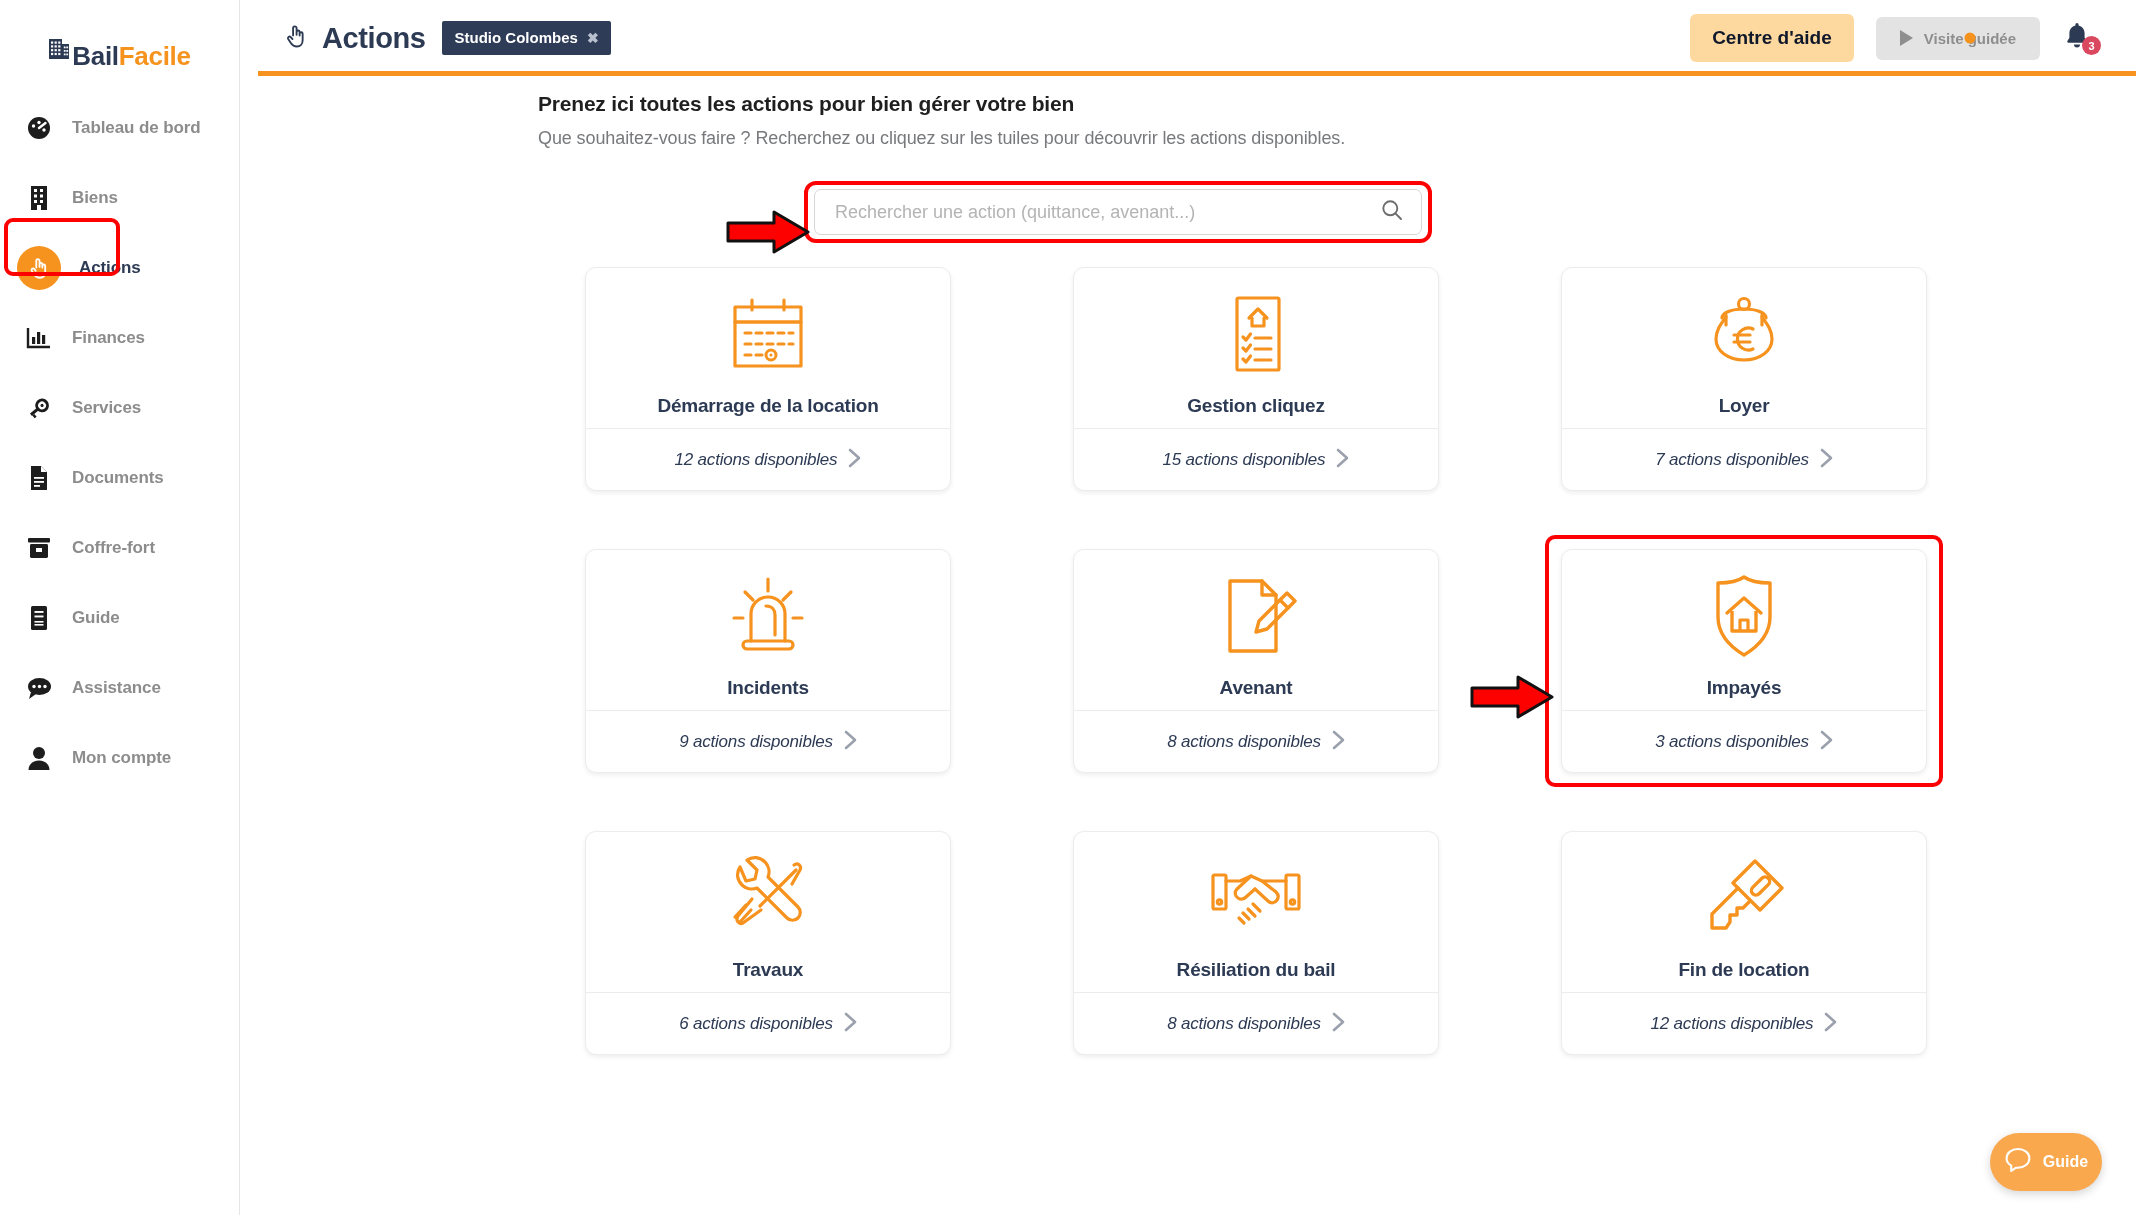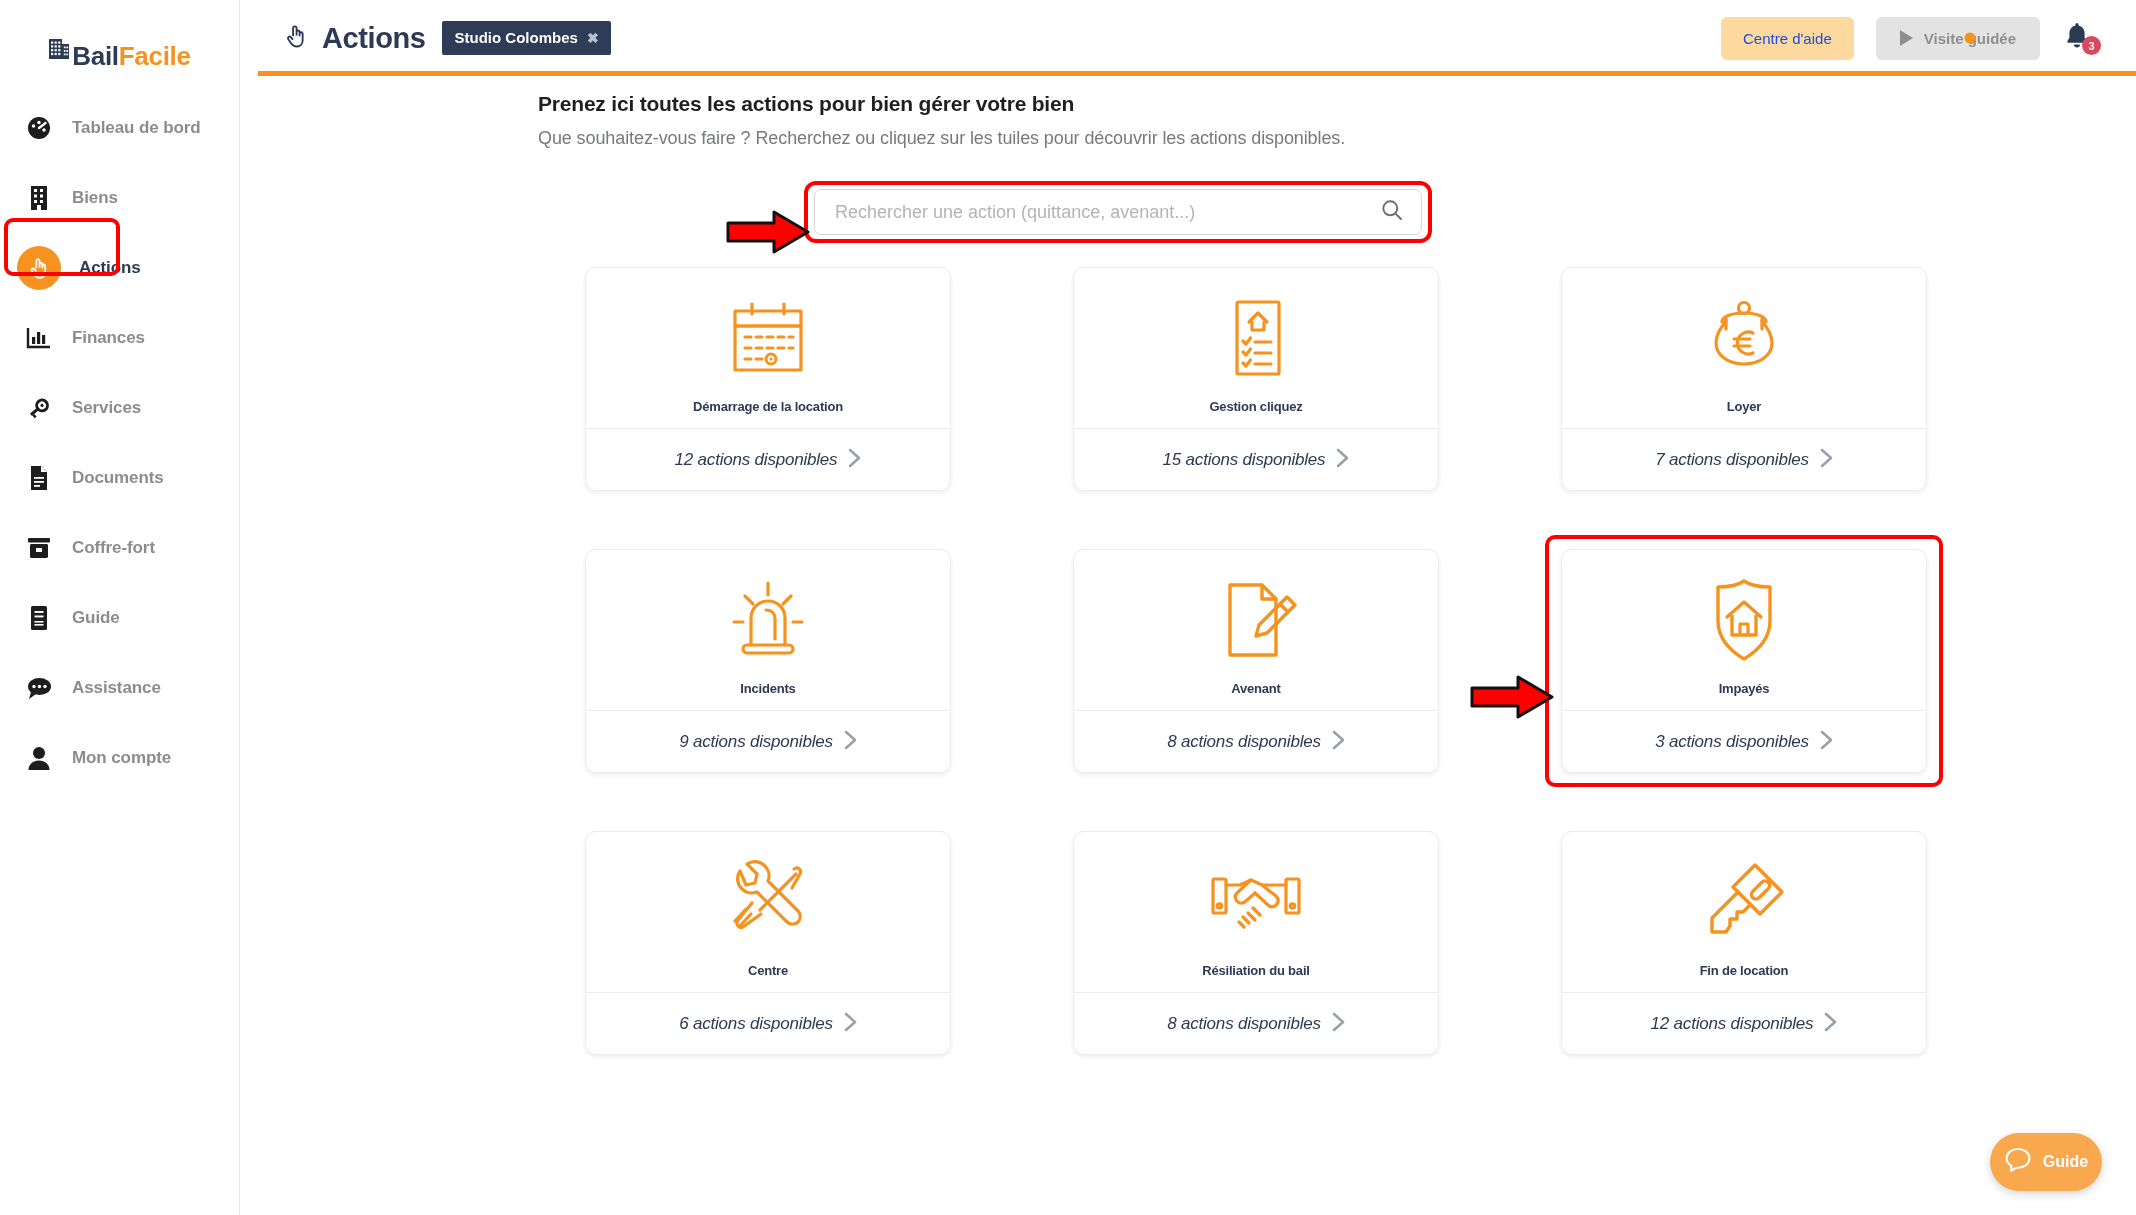--- a/index.html
+++ b/index.html
@@ -90,22 +90,22 @@
     border-radius: 2px;
     padding: 8px 12px 9px 13px;
     display: flex; align-items: center; gap: 9px;
     margin-left: 16px;
     cursor: pointer;
   }
   .chip-x { font-size: 14px; color: #b8c0cf; line-height: 1; }
 
   .topbar-right { margin-left: auto; display: flex; align-items: center; gap: 22px; }
   .btn-help-center {
-    background: #fdd9a0; color: #1d4ed8;
-    font-size: 15px; font-weight: 400;
+    background: #fdd9a0; color: #0f172a;
+    font-size: 19px; font-weight: 700;
     border: none; border-radius: 6px;
     padding: 13px 22px;
     cursor: pointer;
   }
   .btn-tour {
     background: #e3e3e3; color: #8e8e8e;
     font-size: 15px; font-weight: 700;
     border: none; border-radius: 6px;
     padding: 13px 24px;
     display: flex; align-items: center; gap: 11px;
@@ -191,21 +191,21 @@
   }
   .tile-body {
     height: 160px;
     display: flex; flex-direction: column;
     align-items: center; justify-content: center;
     gap: 4px;
     padding-top: 8px;
   }
   .tile-icon { height: 96px; display: flex; align-items: center; justify-content: center; }
   .tile-name {
-    font-size: 13px; font-weight: 700; color: #2d3a54;
+    font-size: 19px; font-weight: 700; color: #2d3a54;
     margin-top: 8px; letter-spacing: -0.2px;
   }
   .tile-foot {
     border-top: 1px solid #ececec;
     height: 62px;
     display: flex; align-items: center; justify-content: center;
     gap: 11px;
     cursor: pointer;
   }
   .tile-count {
@@ -650,21 +650,21 @@
                   <g fill="none" stroke="#f6921e" stroke-width="3.2" stroke-linejoin="round" stroke-linecap="round">
                     <path d="M18 14c-4 6-3 13 2 18 4 4 10 5 15 3l30 30c3 3 8 3 11 0s3-8 0-11L46 24c2-5 1-11-3-15-5-5-12-6-18-2l10 10-2 9-9 2z"></path>
                     <path d="M72 12c4-3 8 1 6 5l-8 14"></path>
                     <path d="M74 17 L38 53"></path>
                     <path d="M30 46 L16 63c-3 4 1 9 5 7l18-13"></path>
                     <path d="M24 52 L13 64"></path>
                     <path d="M29 57 L18 69"></path>
                   </g>
                 </svg>
               </div>
-              <div class="tile-name">Centre</div>
+              <div class="tile-name">Travaux</div>
             </div>
             <div class="tile-foot">
               <span class="tile-count">6 actions disponibles</span>
               <span class="chev">
                 <svg width="13" height="20" viewBox="0 0 13 20">
                     <path d="M2 2l9 8-9 8" fill="none" stroke="#9aa1ad" stroke-width="2.6" stroke-linecap="round" stroke-linejoin="round"></path>
                   </svg>
               </span>
             </div>
           </div>

